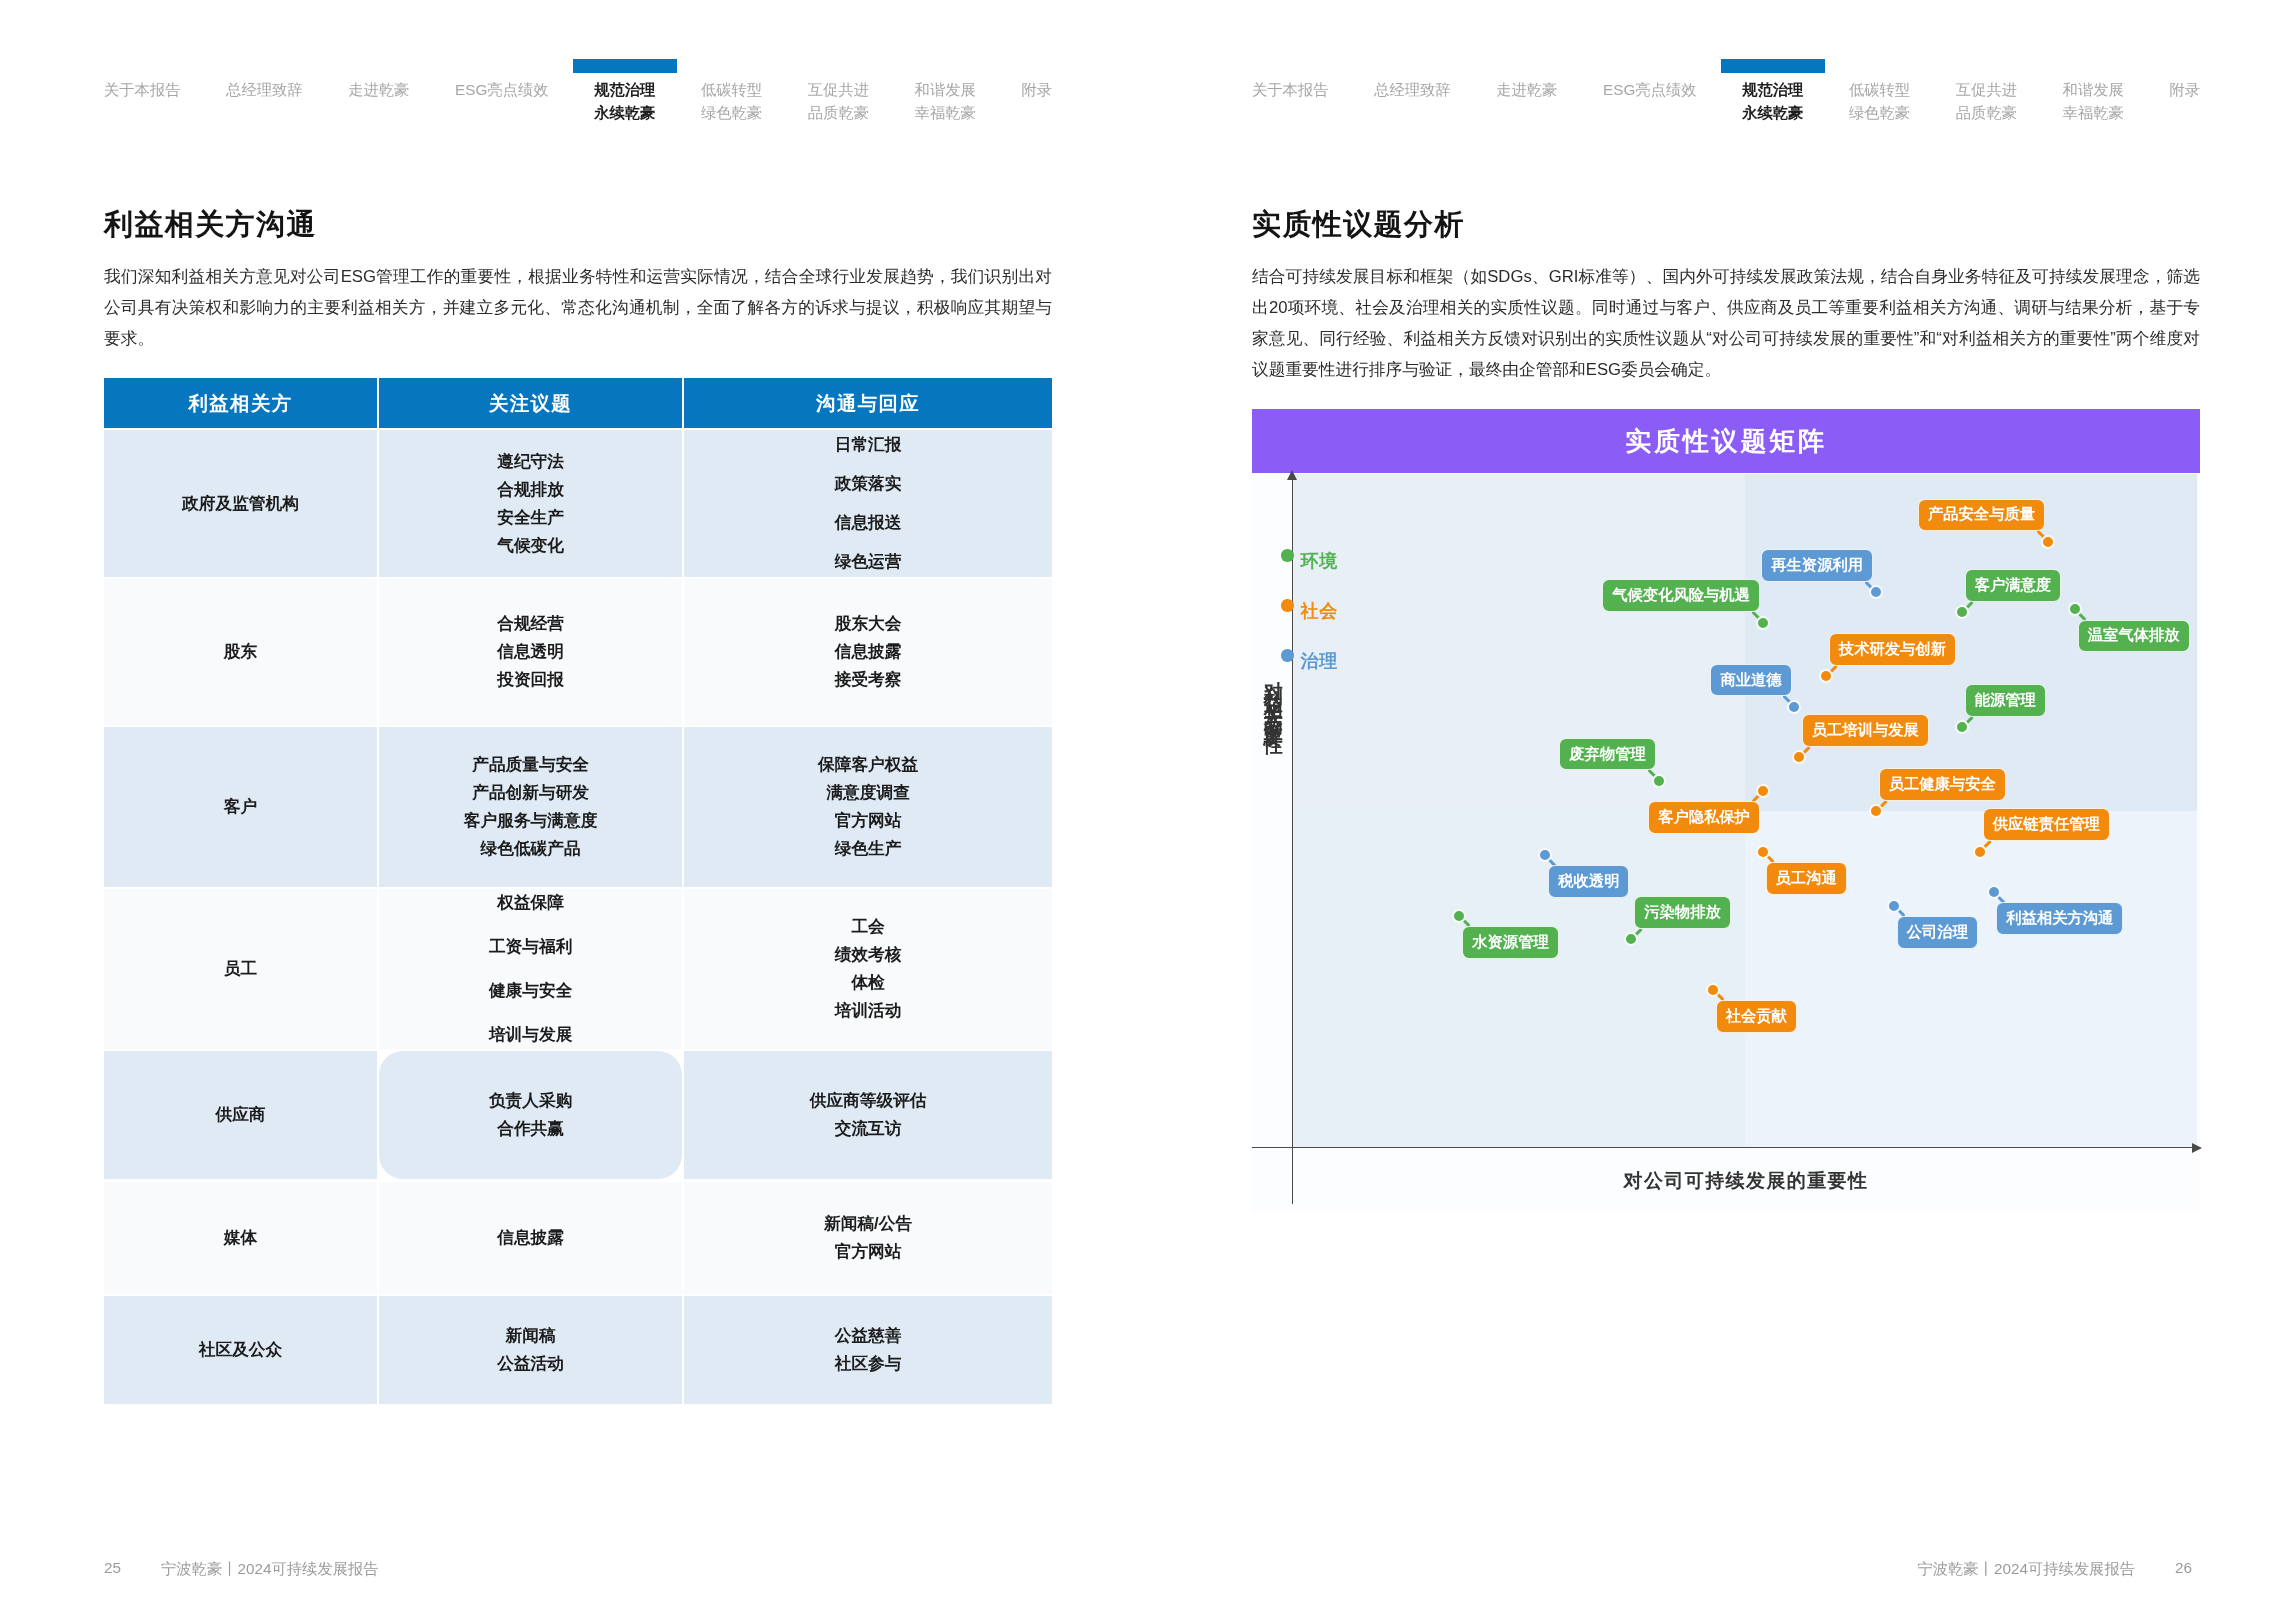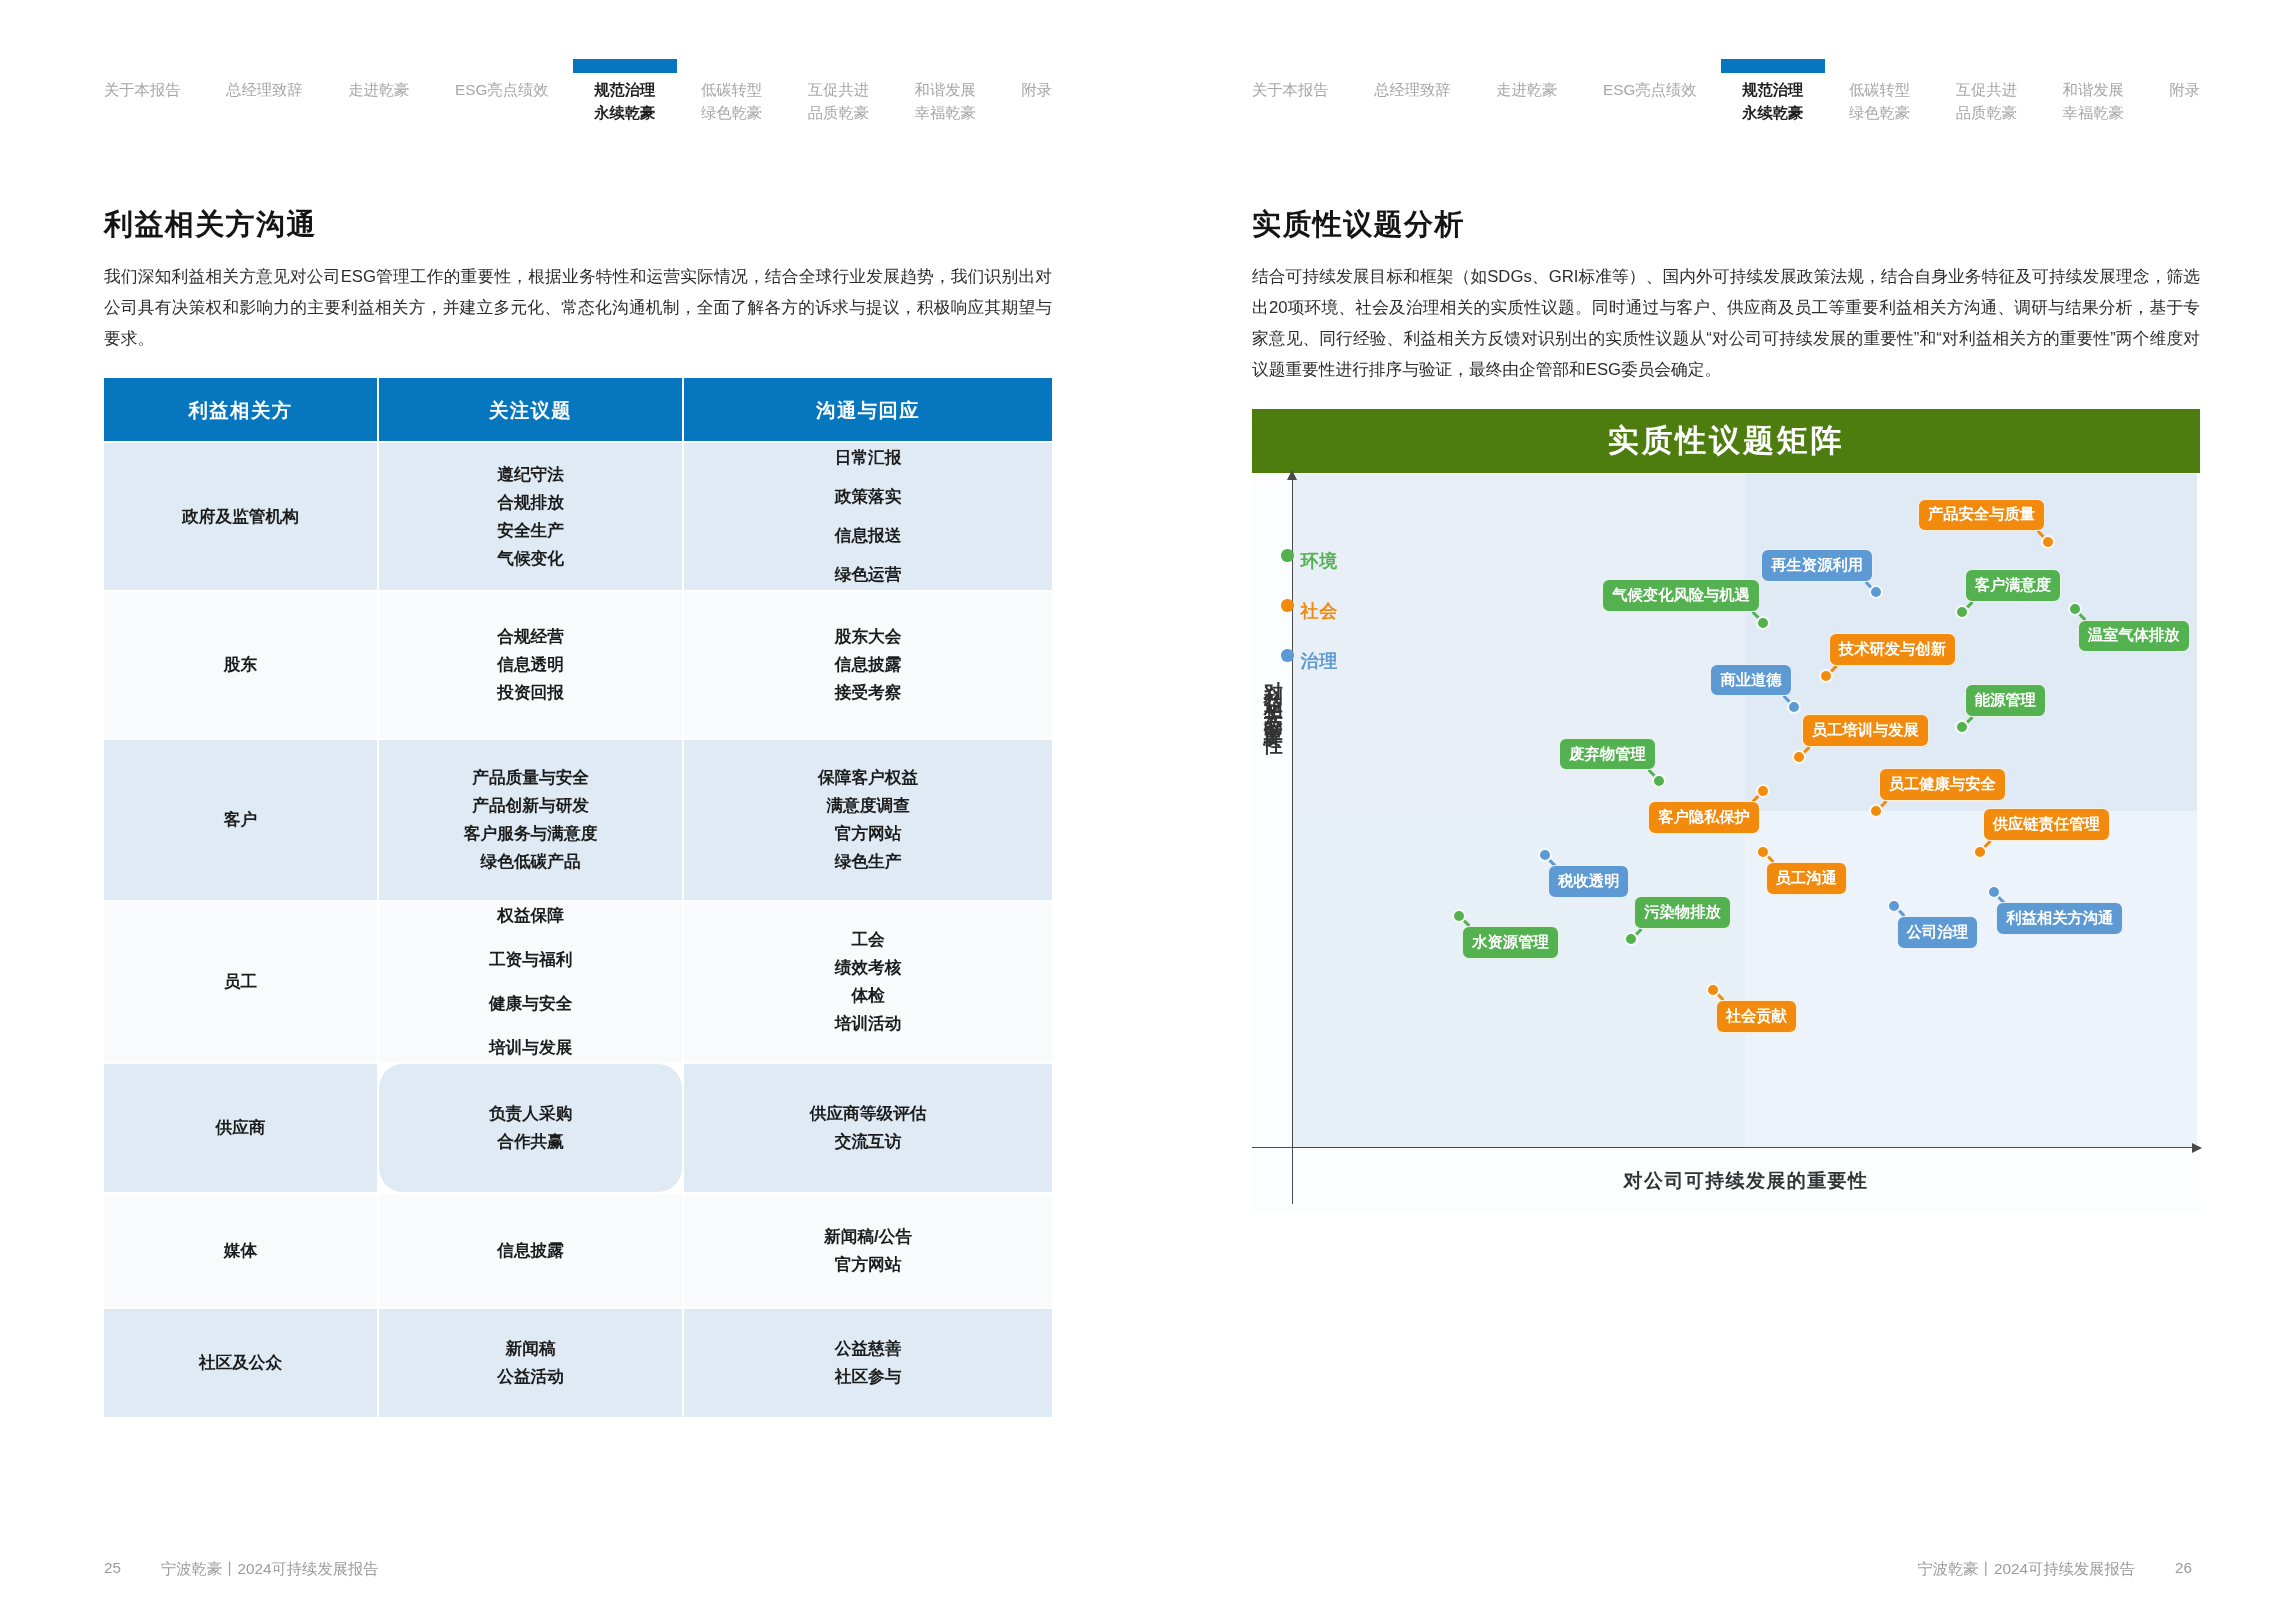--- a/index.html
+++ b/index.html
@@ -22,31 +22,31 @@
     color:#141414;letter-spacing:1.4px;}
   .para{position:absolute;left:104px;top:244px;width:948px;font-size:16.7px;
     line-height:31px;color:#2b2b2b;text-align:justify;}
 
   
   .stable{position:absolute;left:104px;top:378px;width:948px;}
   .trow{display:grid;grid-template-columns:273px 303px auto;column-gap:2.1px;margin-bottom:2.1px;}
   .trow .cell{display:flex;flex-direction:column;justify-content:center;align-items:center;
     font-size:16.7px;font-weight:600;color:#1c1c1c;line-height:28px;text-align:center;}
   .trow.head .cell{background:#0677be;color:#fff;font-size:19.4px;font-weight:bold;
-    height:63px;letter-spacing:1.4px;}
+    height:50px;letter-spacing:1.4px;}
   .trow.alt .cell{background:#dfeaf5;}
   .trow.plain .cell{background:#f8fafc;}
 
   .footer{position:absolute;top:1559px;font-size:15.3px;color:#9b9b9b;display:flex;gap:40px;}
   #page-left .footer{left:104px;}
   #page-right .footer{right:104px;}
 
   
   .chart{position:absolute;left:104px;top:409px;width:948px;height:803px;}
-  .chart-title{height:64px;background:#4d7c0f;color:#fff;font-size:31px;font-weight:bold;
+  .chart-title{height:64px;background:#8b5cf6;color:#fff;font-size:26px;font-weight:bold;
     display:flex;align-items:center;justify-content:center;letter-spacing:2.8px;}
   .chart-body{position:absolute;left:0;right:0;top:64px;bottom:0;background:#fbfdfe;}
   .plot{position:absolute;left:40px;top:1.4px;right:2.8px;bottom:64px;}
   .quad{position:absolute;width:50%;height:50%;}
   .quad.tl{left:0;top:0;background:#e8eff7;}
   .quad.tr{right:0;top:0;background:#dfeaf5;}
   .quad.bl{left:0;bottom:0;background:#e7eff7;}
   .quad.br{right:0;bottom:0;background:#edf3fa;}
   .yaxis{position:absolute;left:40px;top:5.6px;bottom:8.3px;width:1.4px;background:#4a4a4a;}
   .yarrow{position:absolute;left:40px;top:-2.8px;transform:translateX(-50%);width:0;height:0;

